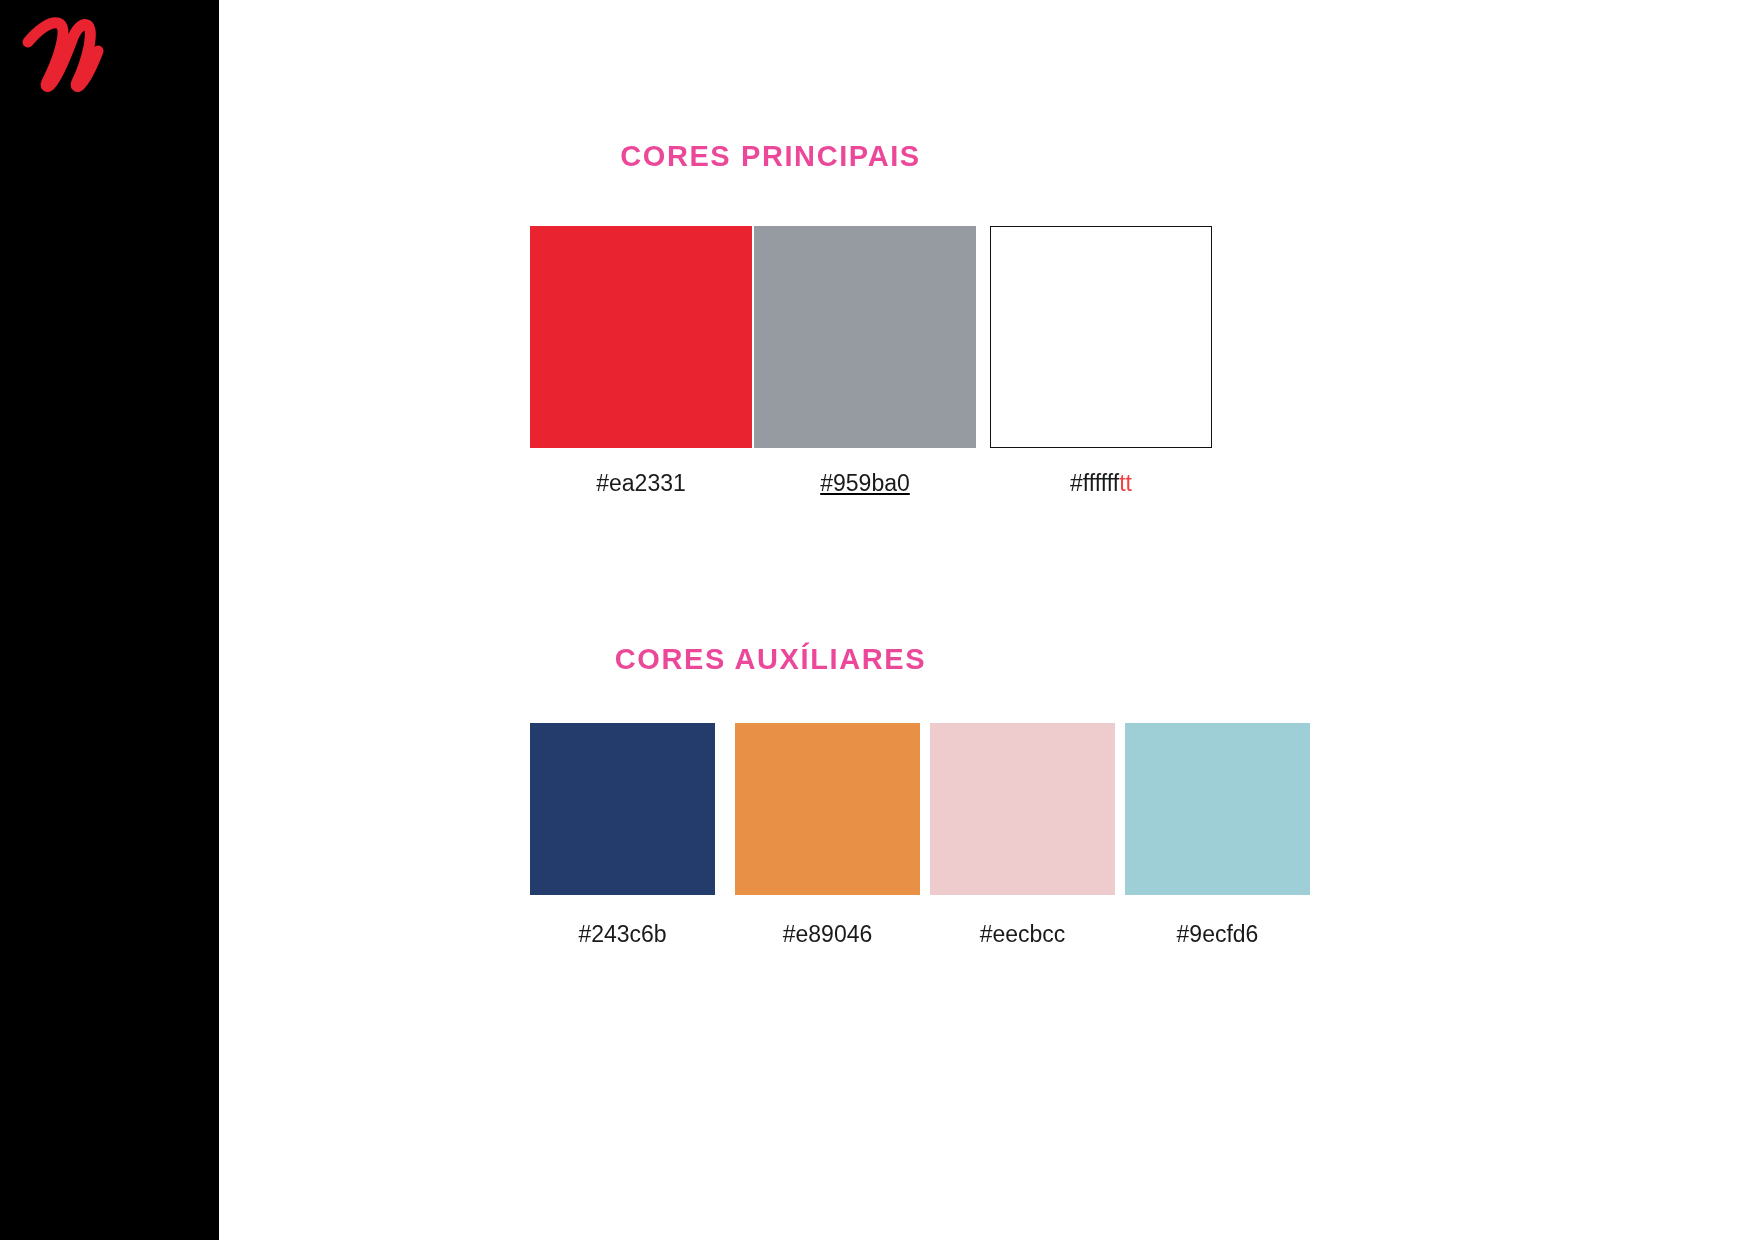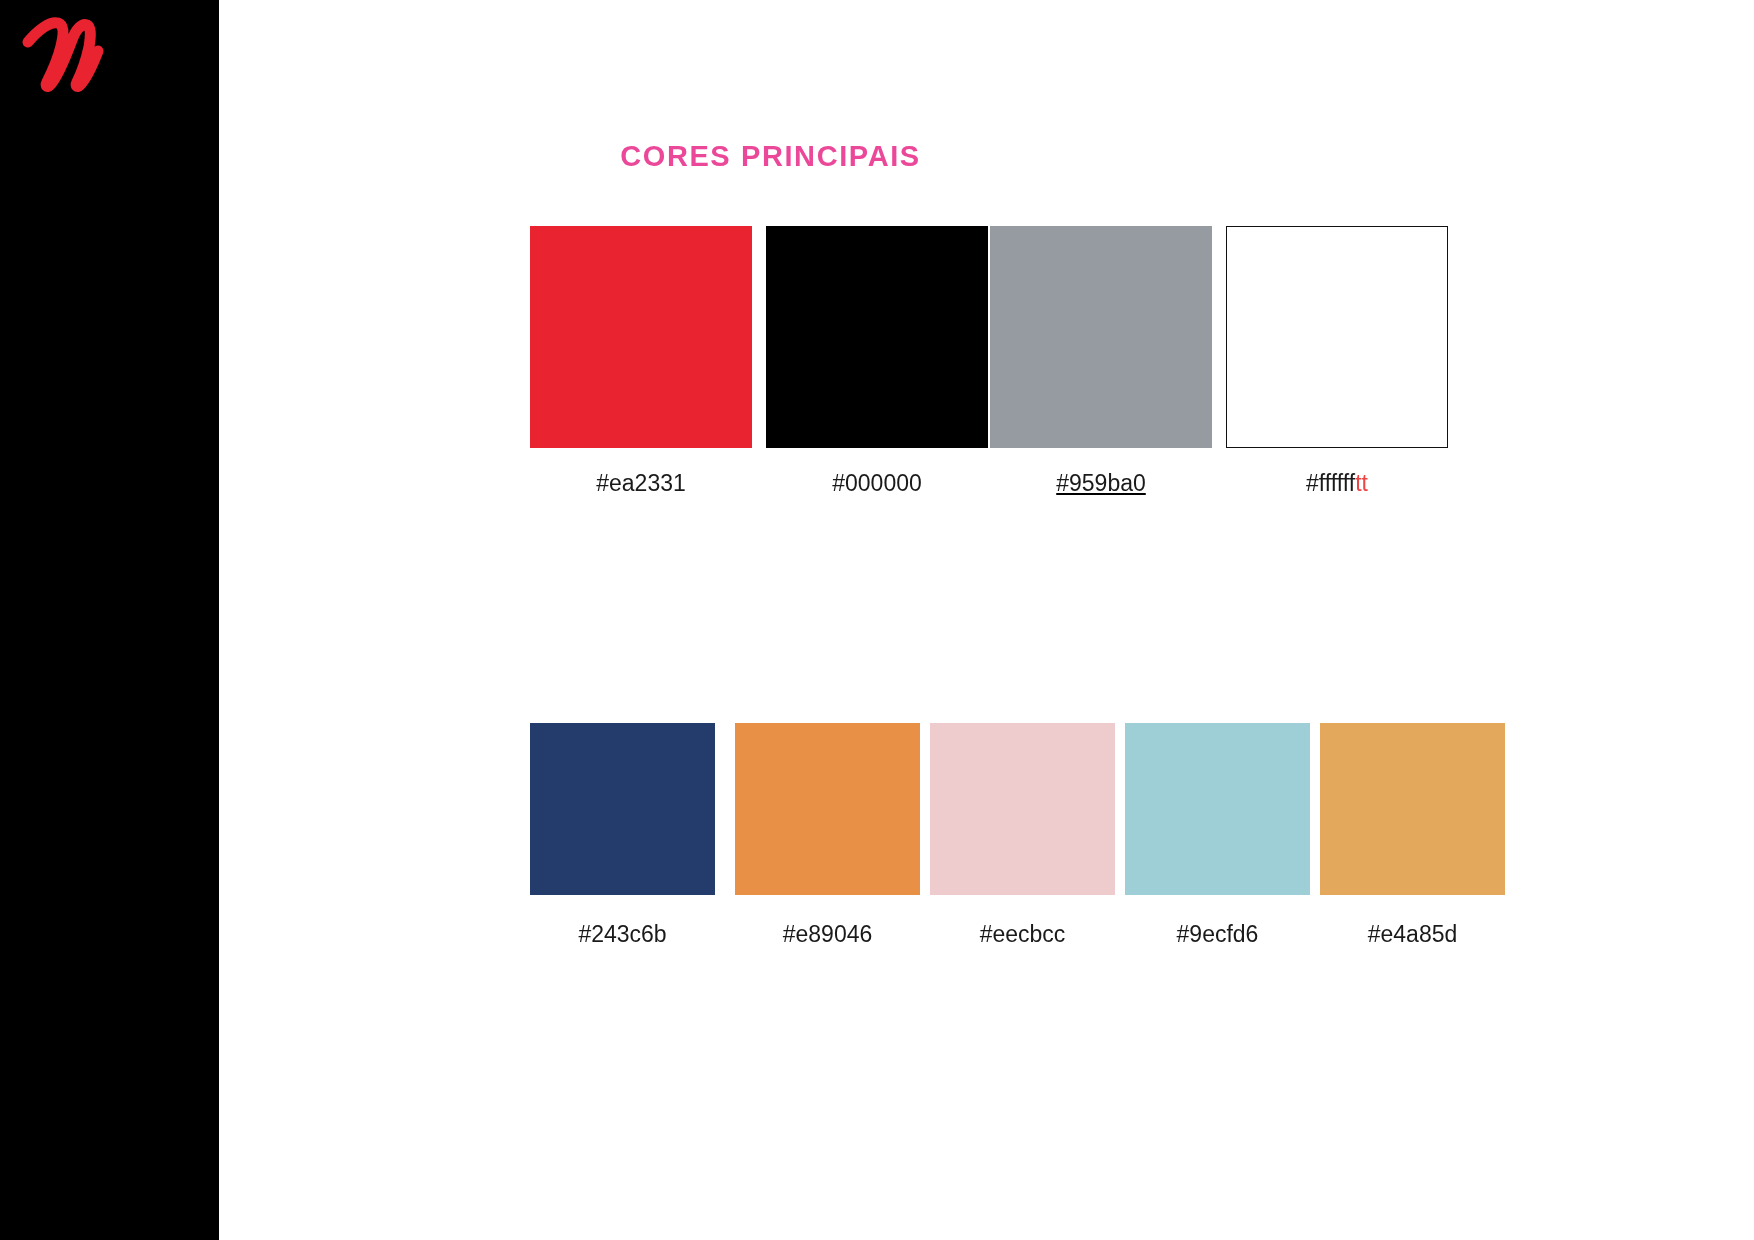--- a/index.html
+++ b/index.html
@@ -130,53 +130,46 @@
 
   <div id="content">
 
     <div class="section-heading" id="heading-principais">CORES PRINCIPAIS</div>
 
     <div class="swatch-row" id="row-principais">
         <div class="swatch-cell">
           <div class="swatch-box" style="background: rgb(234, 35, 49);"></div>
           <div class="swatch-label">#ea2331</div>
         </div>
-        <div class="swatch-cell" style="margin-left: 14px;">
-          <div class="swatch-box" style="background: rgb(0, 0, 0);"></div>
-          <div class="swatch-label">#000000</div>
-        </div>
         <div class="swatch-cell" style="margin-left: 2px; text-decoration: underline;">
           <div class="swatch-box" style="background: rgb(149, 155, 160);"></div>
           <div class="swatch-label">#959ba0</div>
         </div>
         <div class="swatch-cell" style="margin-left: 14px;">
           <div class="swatch-box" style="background: rgb(255, 255, 255); border: 1px solid rgb(17, 17, 17);"></div>
           <div class="swatch-label">#ffffff<span class="label-suffix">tt</span></div>
         </div>
       </div>
 
+    <div class="section-heading" id="heading-auxiliares">CORES AUXÍLIARES</div>
 
     <div class="swatch-row" id="row-auxiliares">
         <div class="swatch-cell">
           <div class="swatch-box" style="background: rgb(36, 60, 107);"></div>
           <div class="swatch-label">#243c6b</div>
         </div>
         <div class="swatch-cell" style="margin-left: 20px;">
           <div class="swatch-box" style="background: rgb(232, 144, 70);"></div>
           <div class="swatch-label">#e89046</div>
         </div>
         <div class="swatch-cell" style="margin-left: 10px;">
           <div class="swatch-box" style="background: rgb(238, 203, 204);"></div>
           <div class="swatch-label">#eecbcc</div>
         </div>
         <div class="swatch-cell" style="margin-left: 10px;">
           <div class="swatch-box" style="background: rgb(158, 207, 214);"></div>
           <div class="swatch-label">#9ecfd6</div>
         </div>
-        <div class="swatch-cell" style="margin-left: 10px;">
-          <div class="swatch-box" style="background: rgb(228, 168, 93);"></div>
-          <div class="swatch-label">#e4a85d</div>
-        </div>
       </div>
 
   </div>
 
 </div>
 
 </body></html>

